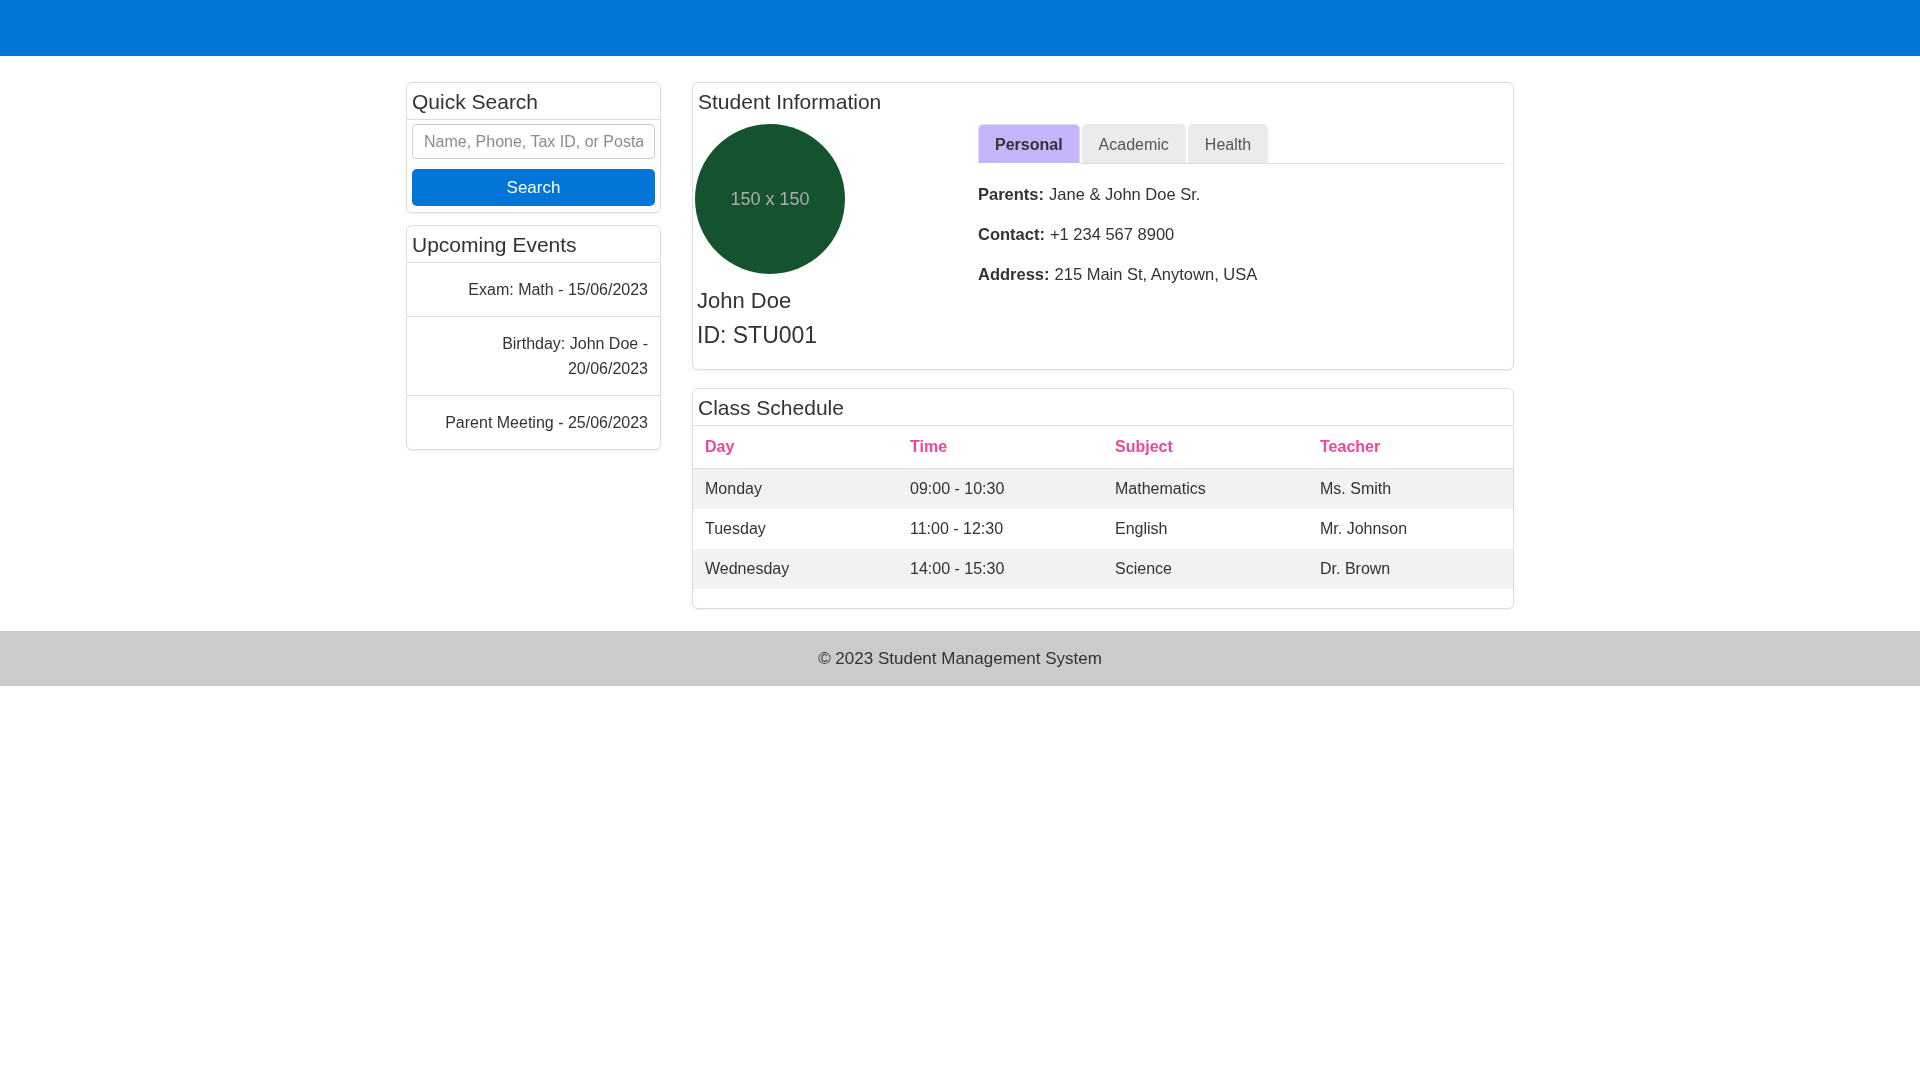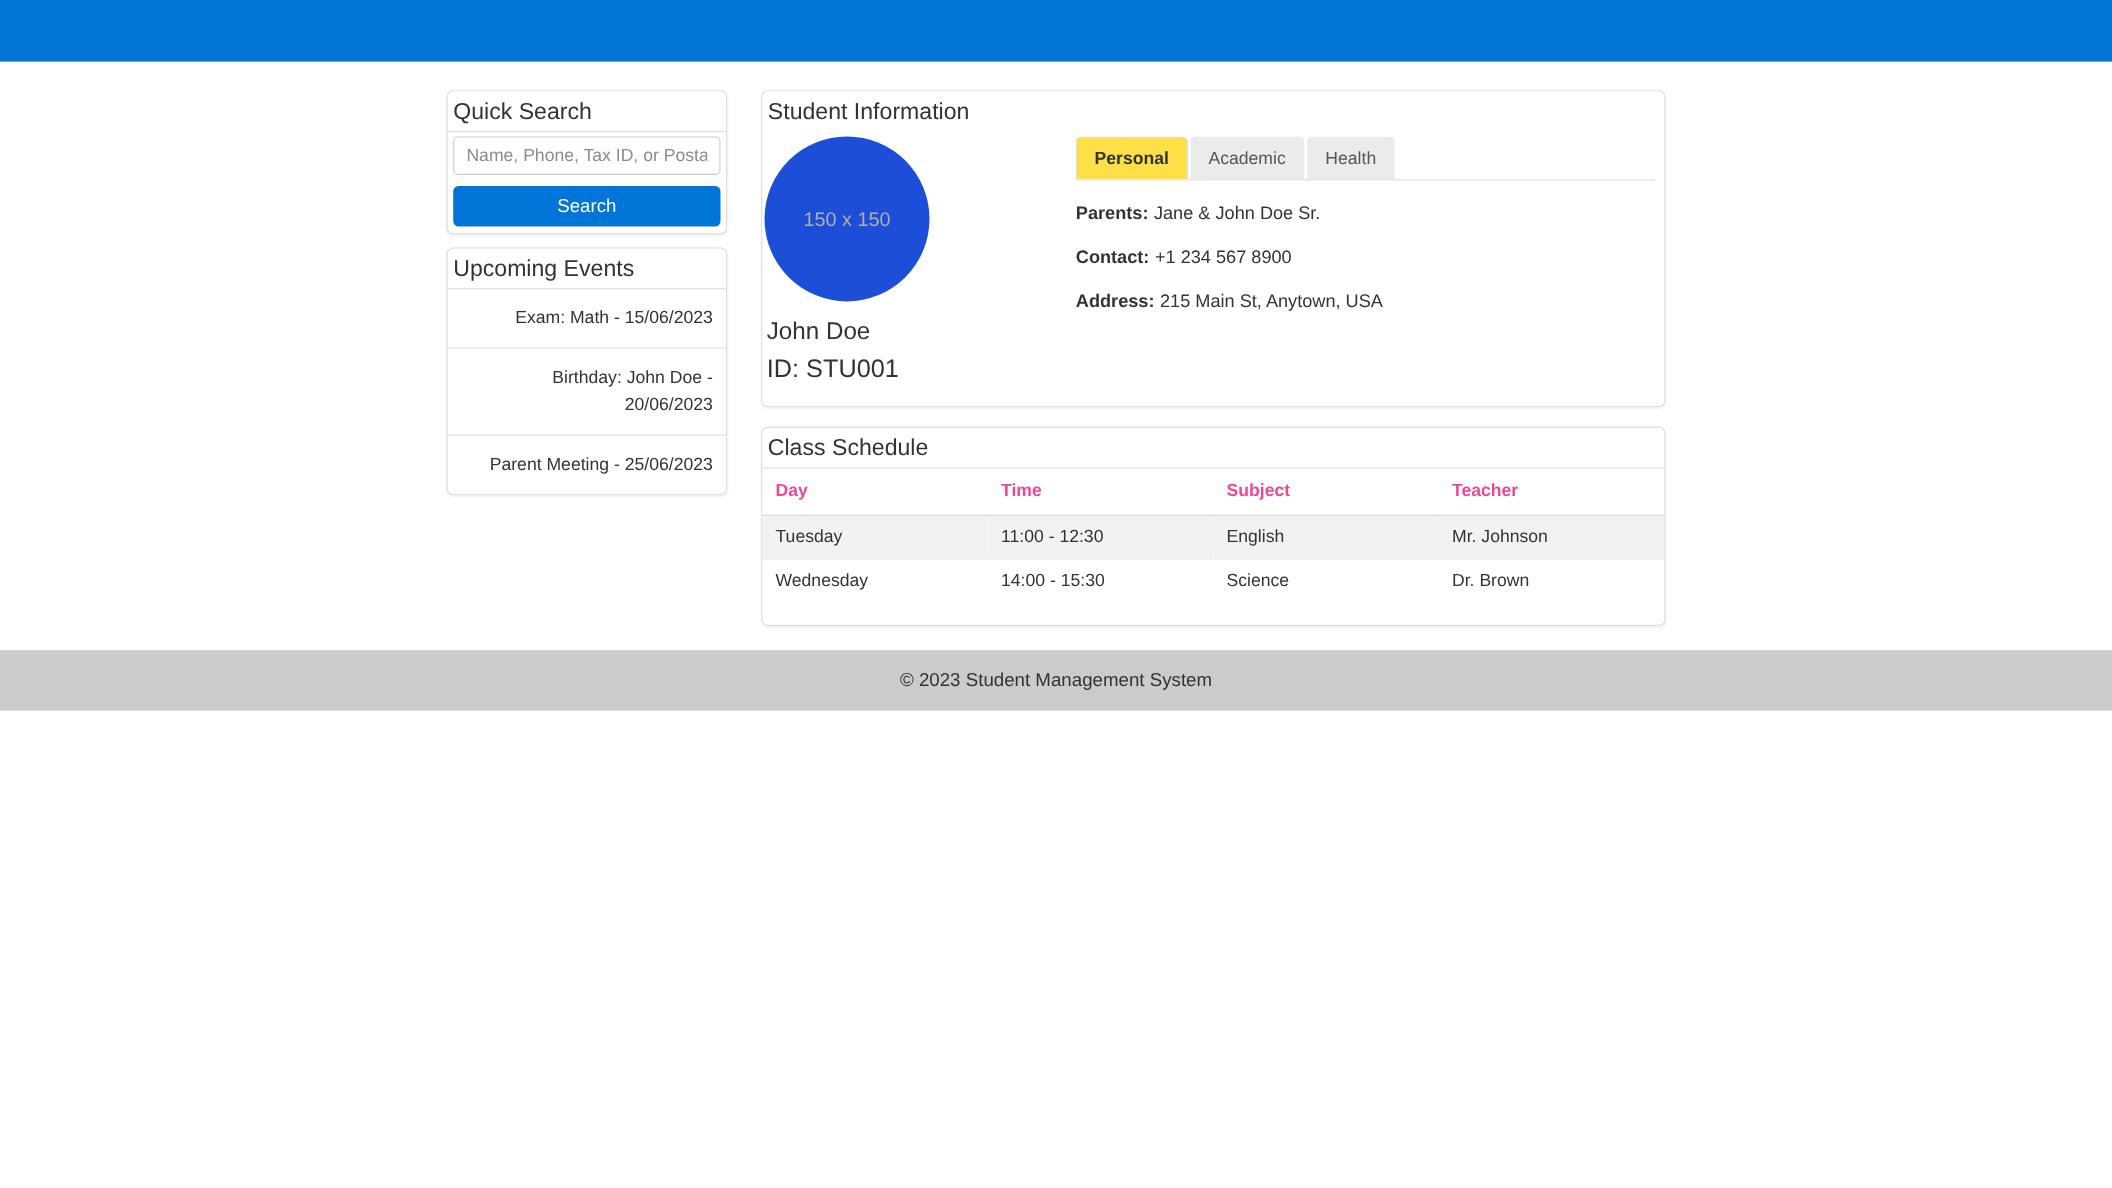--- a/index.html
+++ b/index.html
@@ -73,21 +73,21 @@
     text-align: right;
   }
   .event-item + .event-item { border-top: 1px solid #ddd; }
 
   
   .student-body { display: flex; padding: 3px 8px 20px 2px; }
   .student-left { flex: 0 0 283px; width: 283px; }
   .avatar {
     width: 150px; height: 150px;
     border-radius: 50%;
-    background: #1d4ed8;
+    background: #14532d;
     color: #aeaeae;
     font-size: 18px;
     display: flex; align-items: center; justify-content: center;
     margin-top: 2px;
   }
   .student-name { font-size: 22px; margin-top: 14px; padding-left: 2px; }
   .student-id   { font-size: 23px; margin-top: 8px;  padding-left: 2px; }
 
   .student-right { flex: 1; min-width: 0; }
   .tabs {
@@ -102,21 +102,21 @@
     padding: 10px 16px 9px 16px;
     border: 1px solid transparent;
     border-bottom: none;
     border-radius: 5px 5px 0 0;
     margin-right: 2px;
     margin-bottom: 0;
     cursor: pointer;
     line-height: 19px;
   }
   .tab.active {
-    background: #fde047;
+    background: #c4b5fd;
     border: 1px solid #ddd;
     border-bottom: 1px solid #fff;
     margin-bottom: -1px;
     font-weight: bold;
     color: #333;
   }
   .tab-panel { padding-right: 6px; }
   .tab-panel .info-line { margin: 21px 0 0 0; font-size: 16.5px; line-height: 19px; }
   .tab-panel .info-line:first-child { margin-top: 21px; }
   .info-label { font-weight: bold; }
@@ -224,20 +224,26 @@
           <thead>
             <tr>
               <th>Day</th>
               <th>Time</th>
               <th>Subject</th>
               <th>Teacher</th>
             </tr>
           </thead>
           <tbody>
             <tr>
+              <td>Monday</td>
+              <td>09:00 - 10:30</td>
+              <td>Mathematics</td>
+              <td>Ms. Smith</td>
+            </tr>
+            <tr>
               <td>Tuesday</td>
               <td>11:00 - 12:30</td>
               <td>English</td>
               <td>Mr. Johnson</td>
             </tr>
             <tr>
               <td>Wednesday</td>
               <td>14:00 - 15:30</td>
               <td>Science</td>
               <td>Dr. Brown</td>

